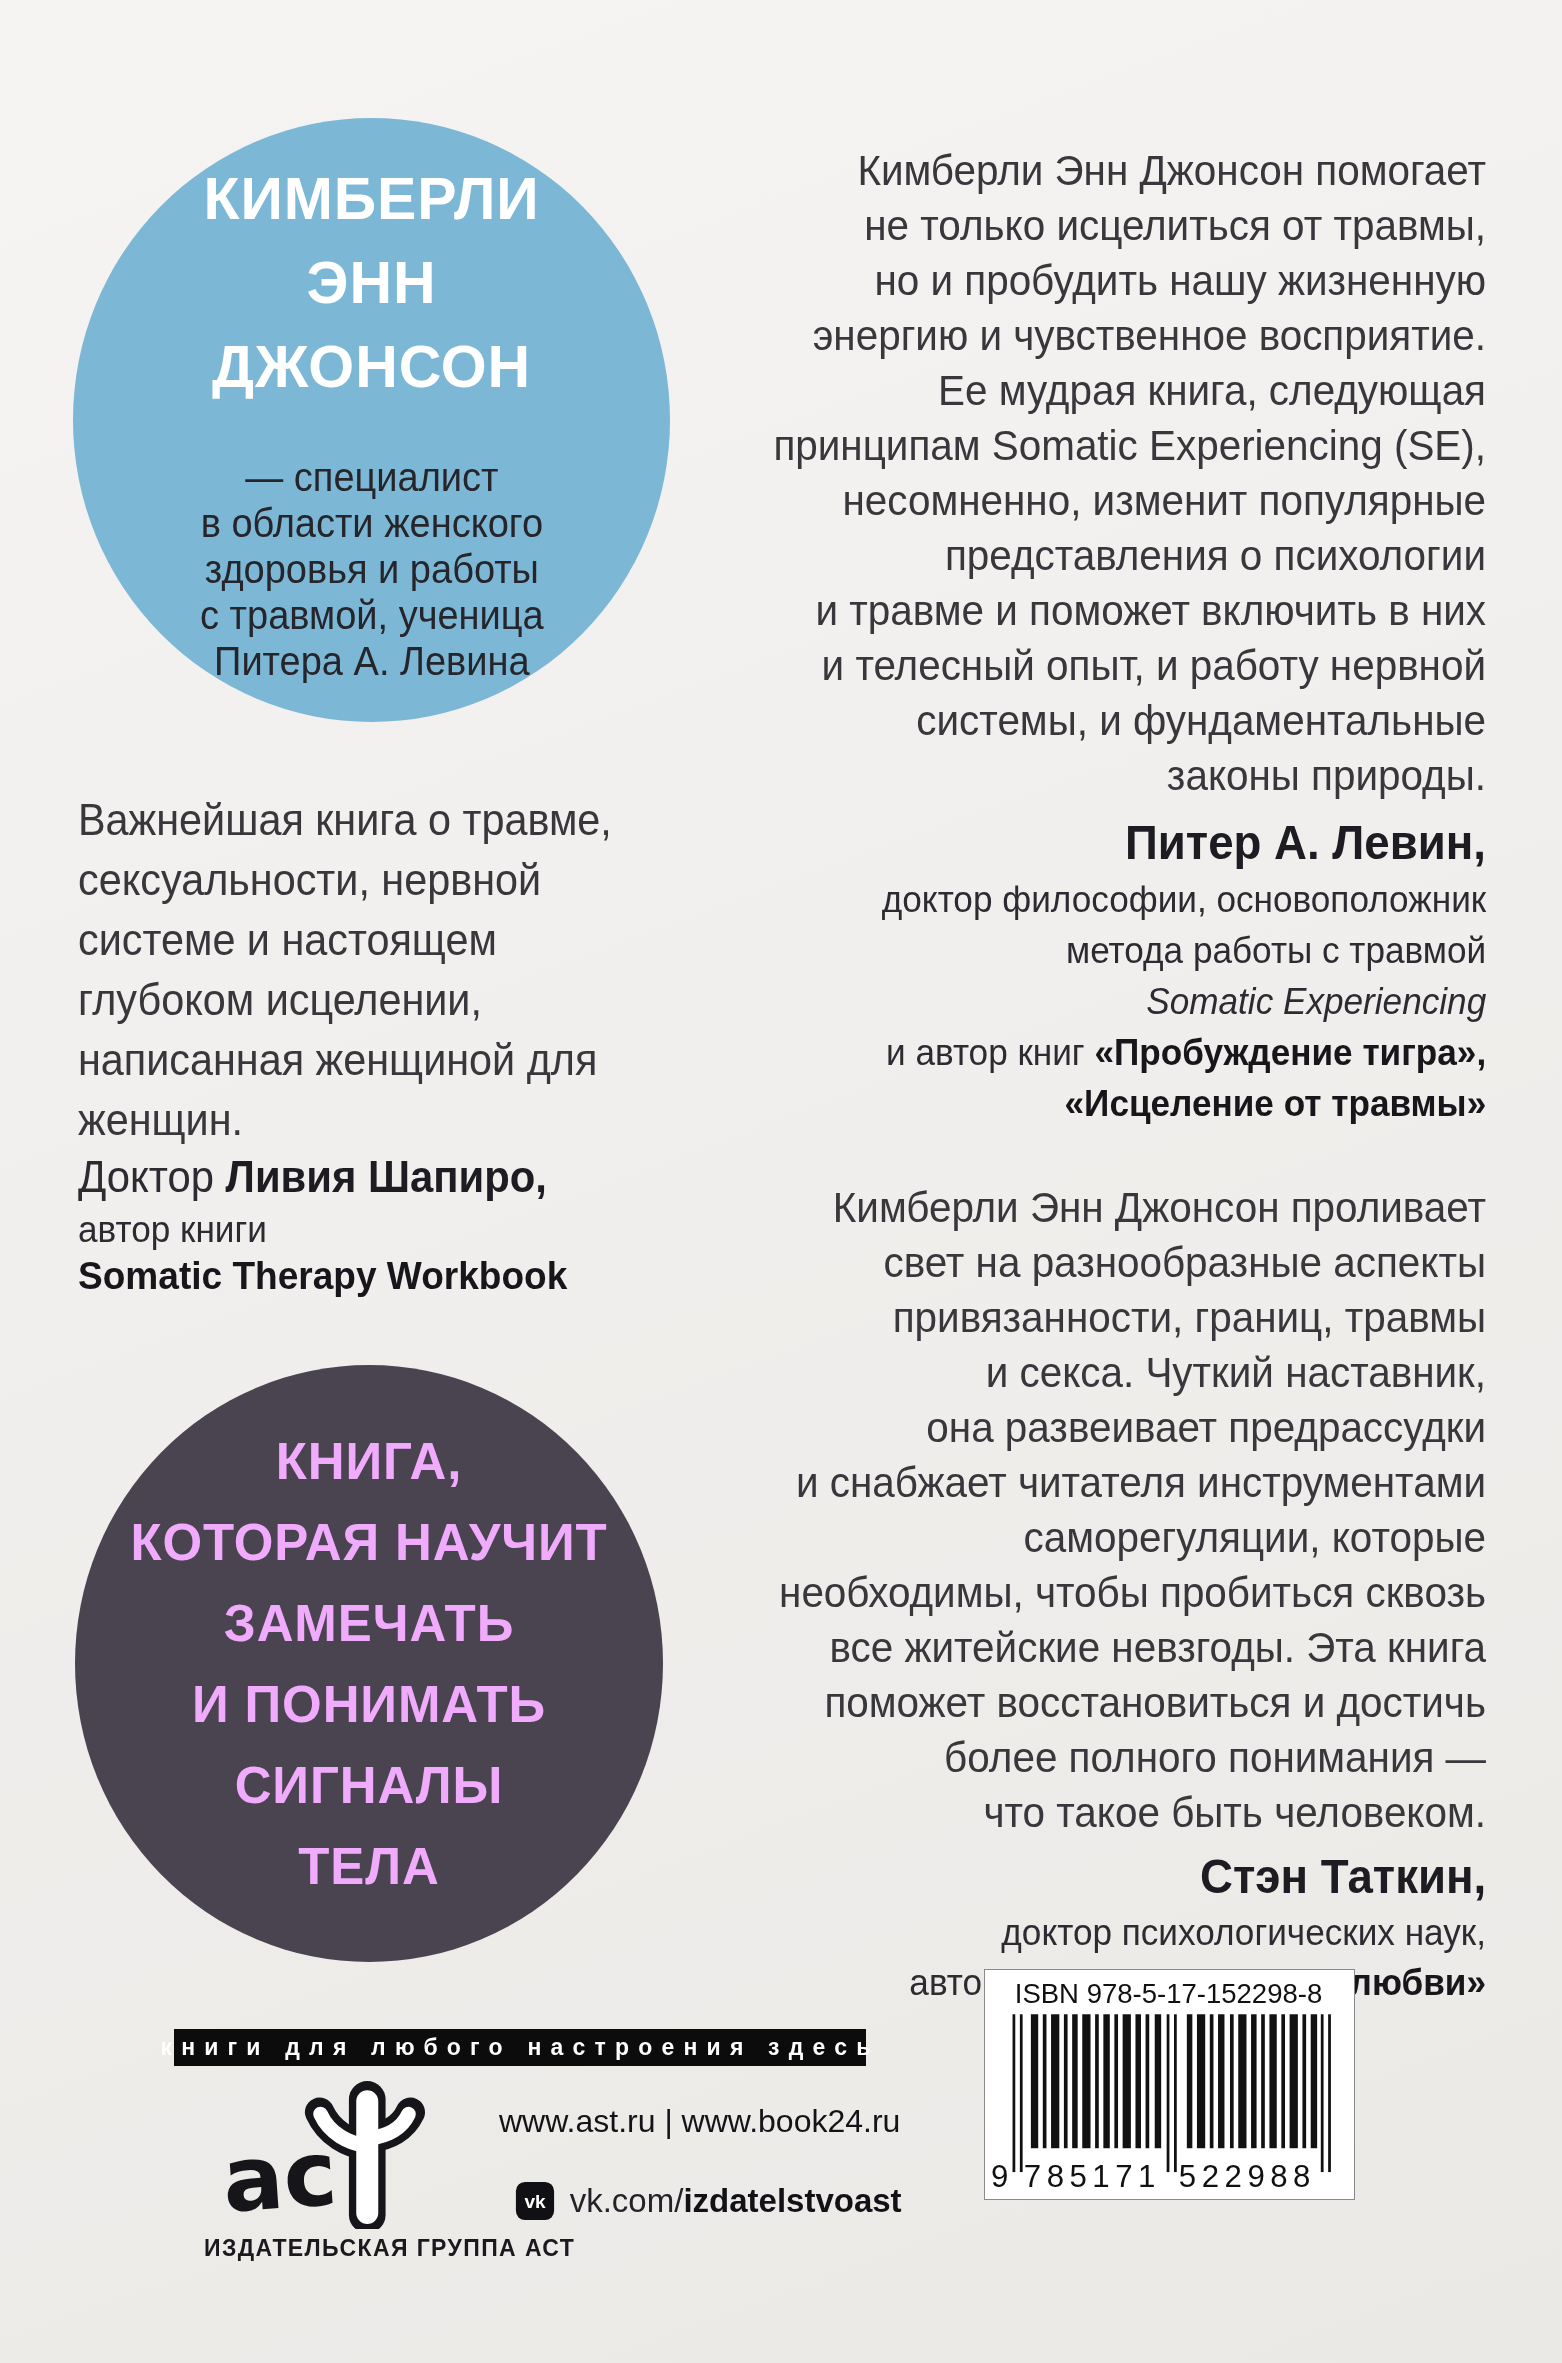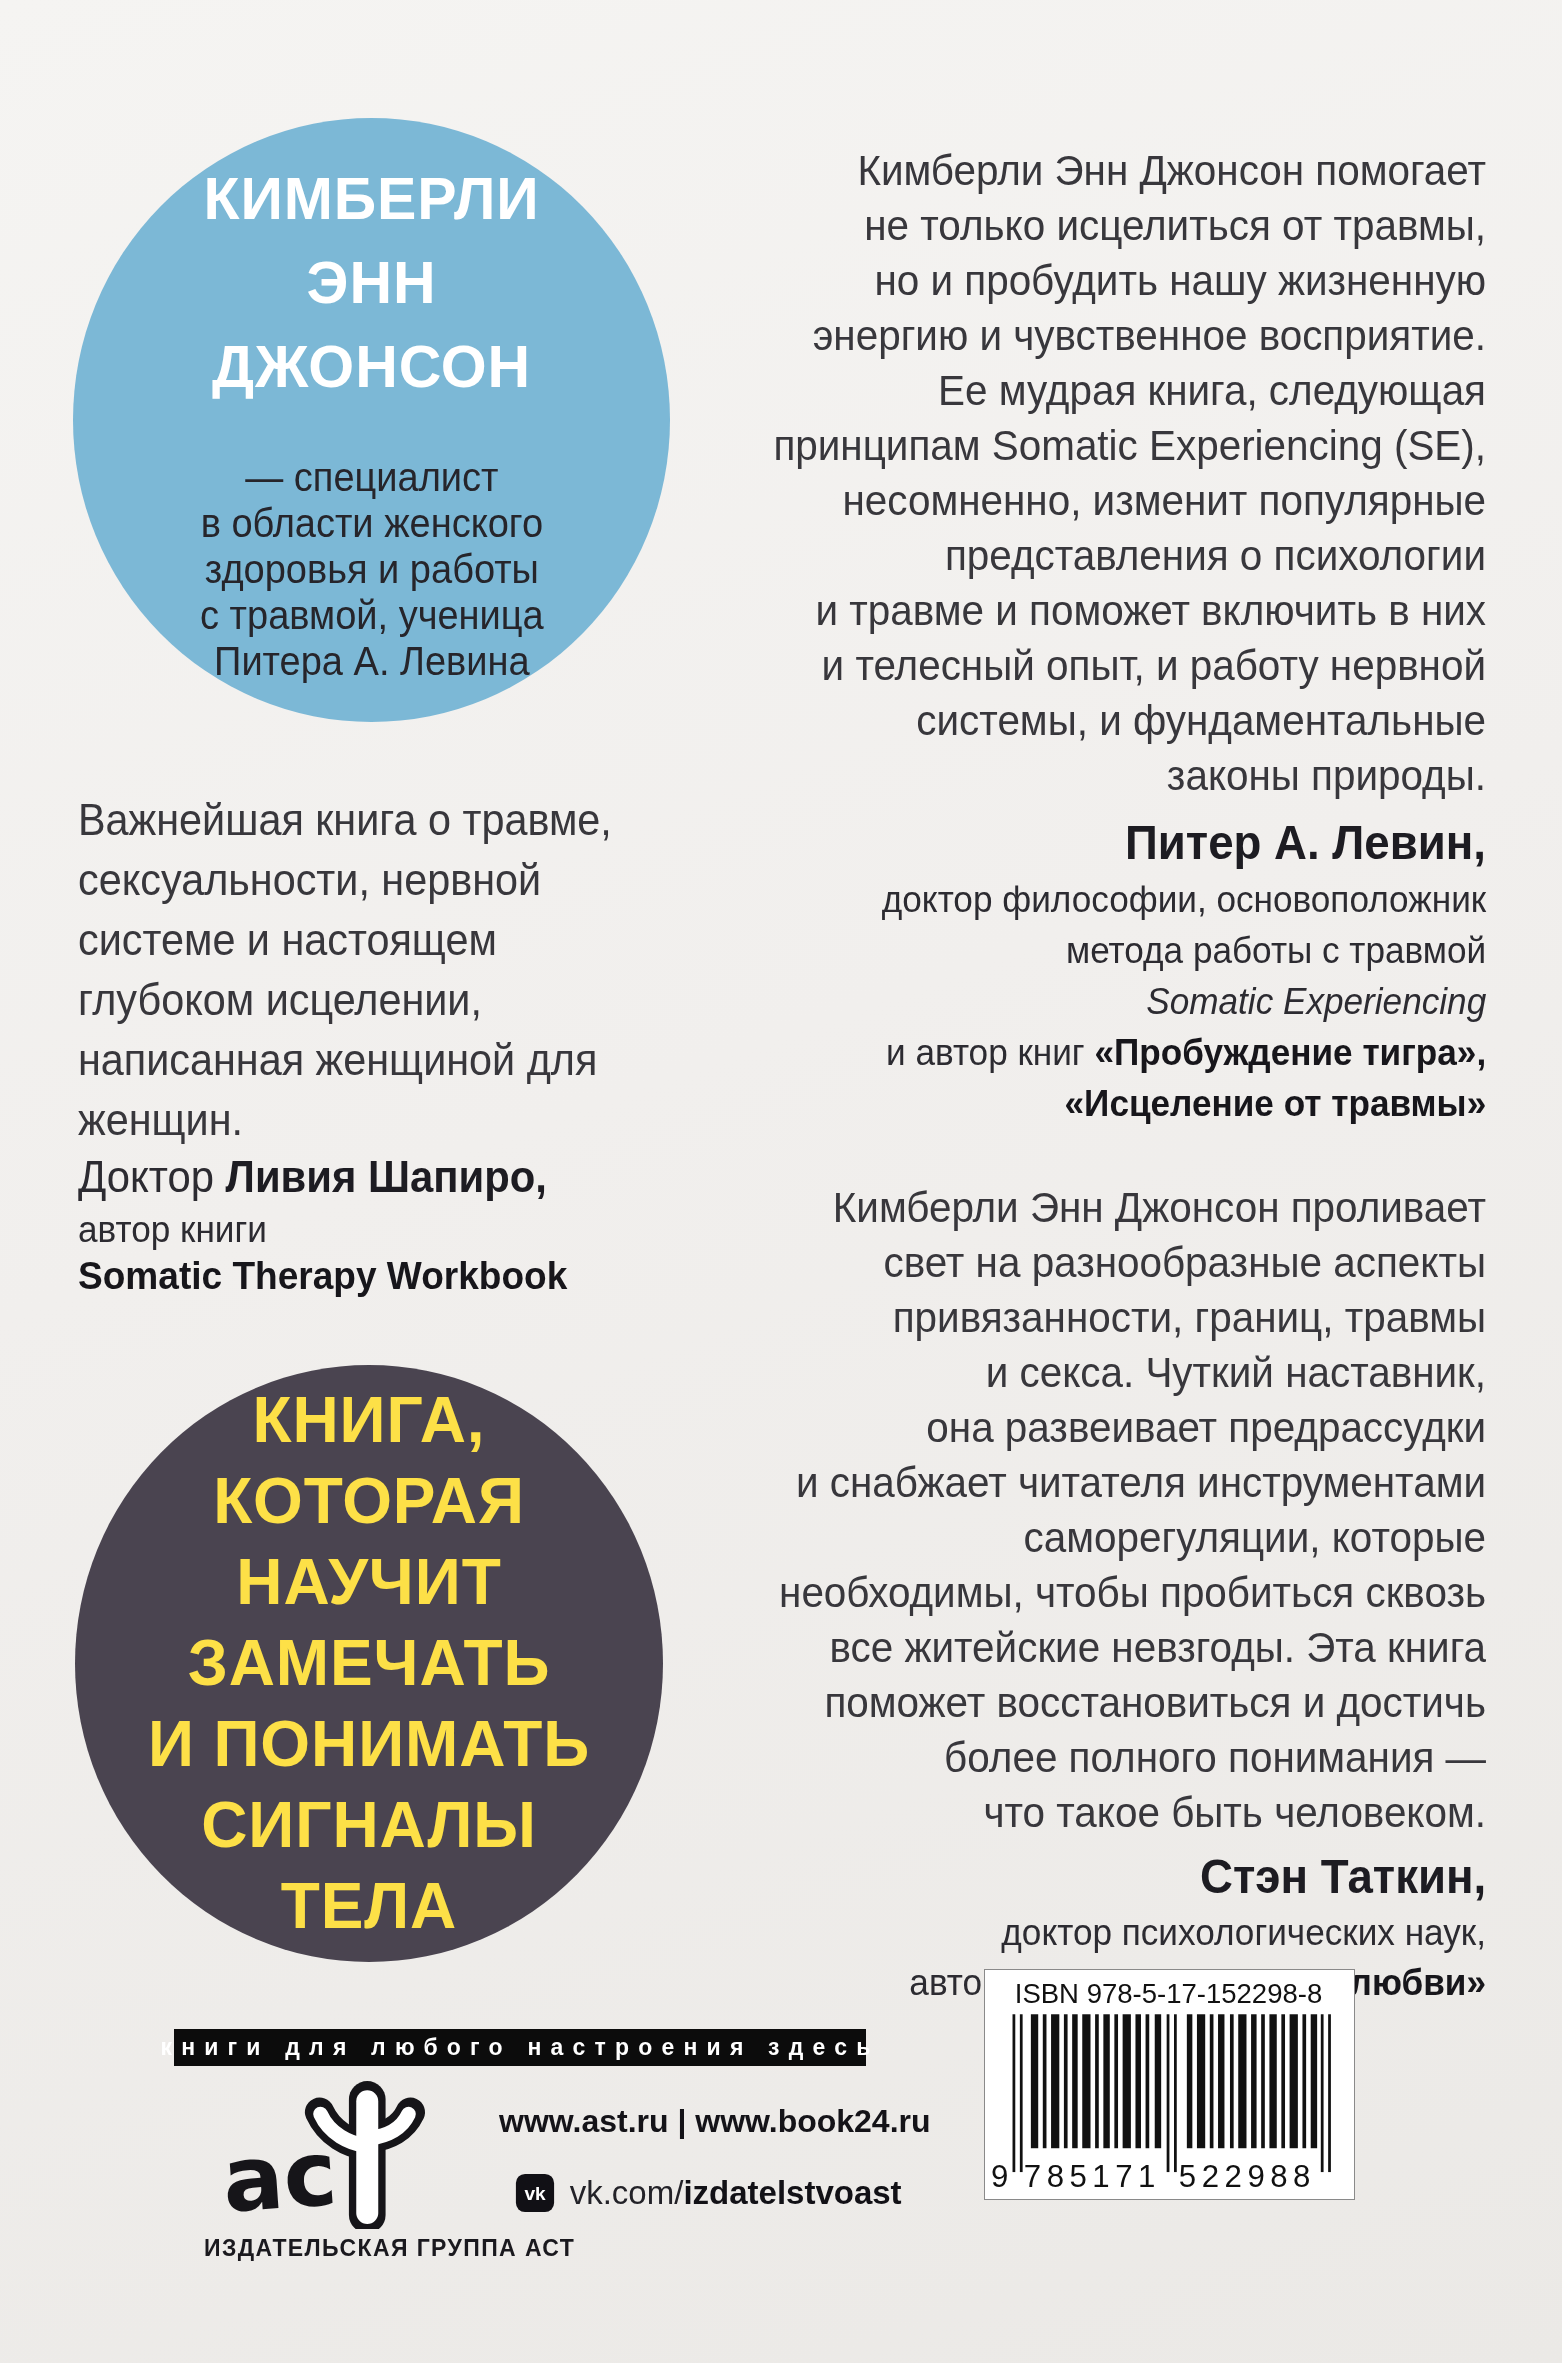--- a/index.html
+++ b/index.html
@@ -13,21 +13,21 @@
   }
   
   .circle{position:absolute;border-radius:50%;display:flex;flex-direction:column;
           align-items:center;justify-content:center;text-align:center;gap:25px;}
   .circle-blue{left:73px;top:118px;width:597px;height:604px;}
   .circle-dark{left:75px;top:1365px;width:588px;height:597px;}
   .circle-name{font-weight:700;font-size:59px;line-height:84px;color:#ffffff;
                letter-spacing:0.9px;white-space:pre-line;}
   .circle-sub{margin-top:20px;font-size:40px;line-height:46px;color:#26252b;
               white-space:pre-line;transform:scaleX(.95);}
-  .badge-text{font-weight:700;font-size:64px;line-height:81px;color:#fde047;
+  .badge-text{font-weight:700;font-size:51px;line-height:81px;color:#f0abfc;
               letter-spacing:0.9px;white-space:pre-line;}
   
   .quote{position:absolute;font-size:43px;line-height:55px;color:#38373c;
          white-space:pre-line;}
   .q-right{right:76px;text-align:right;transform:scaleX(.94);transform-origin:100% 0;}
   .q-left{left:78px;text-align:left;transform:scaleX(.94);transform-origin:0 0;}
   .q1{top:143px;width:826px;}
   .q2{top:1180px;width:826px;}
   .q3{top:790px;width:624px;font-size:44px;line-height:60px;}
   .attr-name{position:absolute;font-size:48px;font-weight:700;color:#1d1c22;}
@@ -40,21 +40,21 @@
   
   .slogan-bar{position:absolute;left:174px;top:2029px;width:692px;height:37px;
               background:#0c0c0c;display:flex;align-items:center;justify-content:center;}
   .slogan-bar span{color:#ffffff;font-size:23px;font-weight:700;letter-spacing:9.2px;
                    white-space:nowrap;}
   .ast-logo{position:absolute;left:216px;top:2077px;}
   .publisher-caption{position:absolute;left:204px;top:2235px;width:266px;
                      font-size:23px;font-weight:600;letter-spacing:1.4px;color:#1a191e;
                      white-space:nowrap;}
   .links{position:absolute;left:499px;top:2103px;}
-  .url-line{font-size:32px;font-weight:700;color:#141318;margin-bottom:32px;}
+  .url-line{font-size:32px;font-weight:400;color:#141318;margin-bottom:40px;}
   .social-row{display:flex;align-items:center;margin-bottom:9.2px;height:42px;padding-left:16px;}
   .social-row .txt{font-size:33px;color:#232228;margin-left:14.7px;}
   .social-row .txt b{color:#121116;}
   
   .barcode-box{position:absolute;left:984px;top:1969px;width:371px;height:231px;
                background:#ffffff;border:1.8px solid #8a8a8a;box-sizing:border-box;}
 </style>
 </head>
 <body>
 

